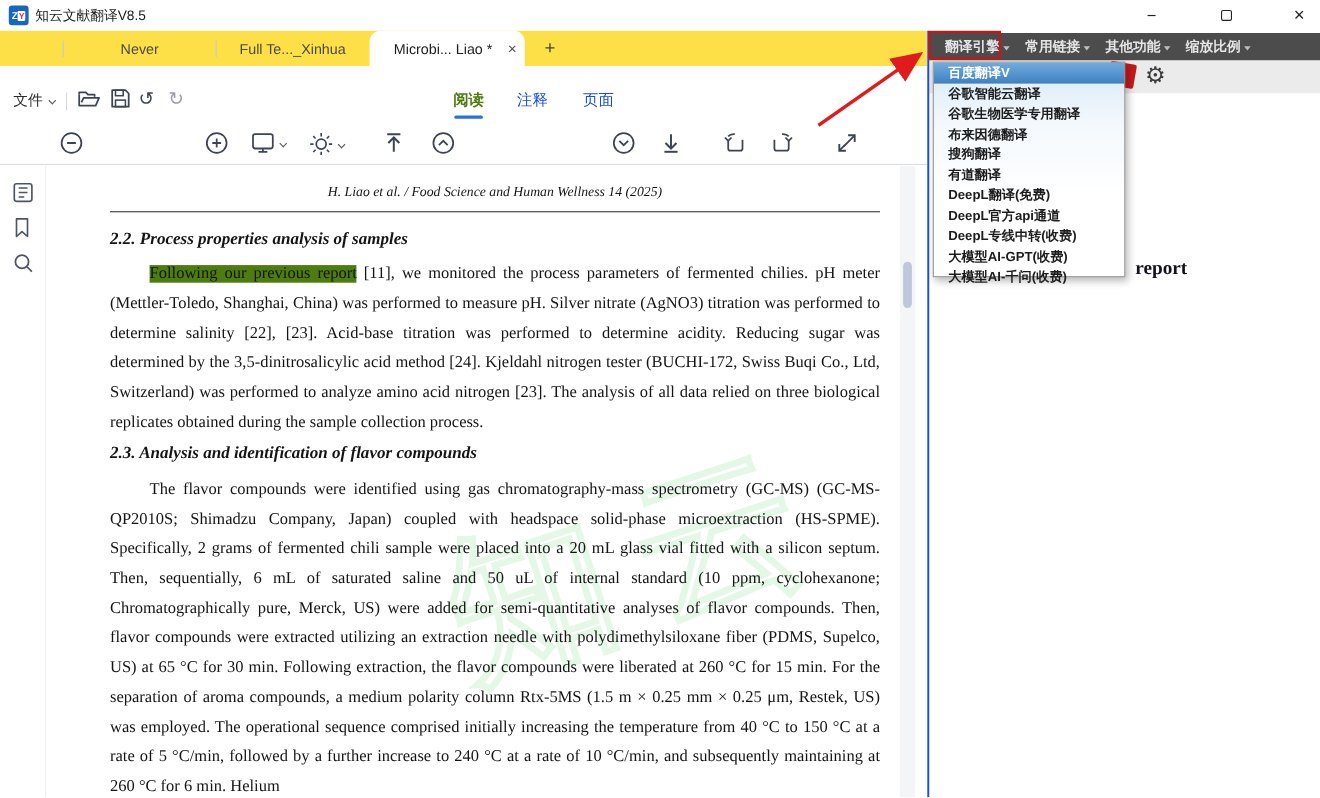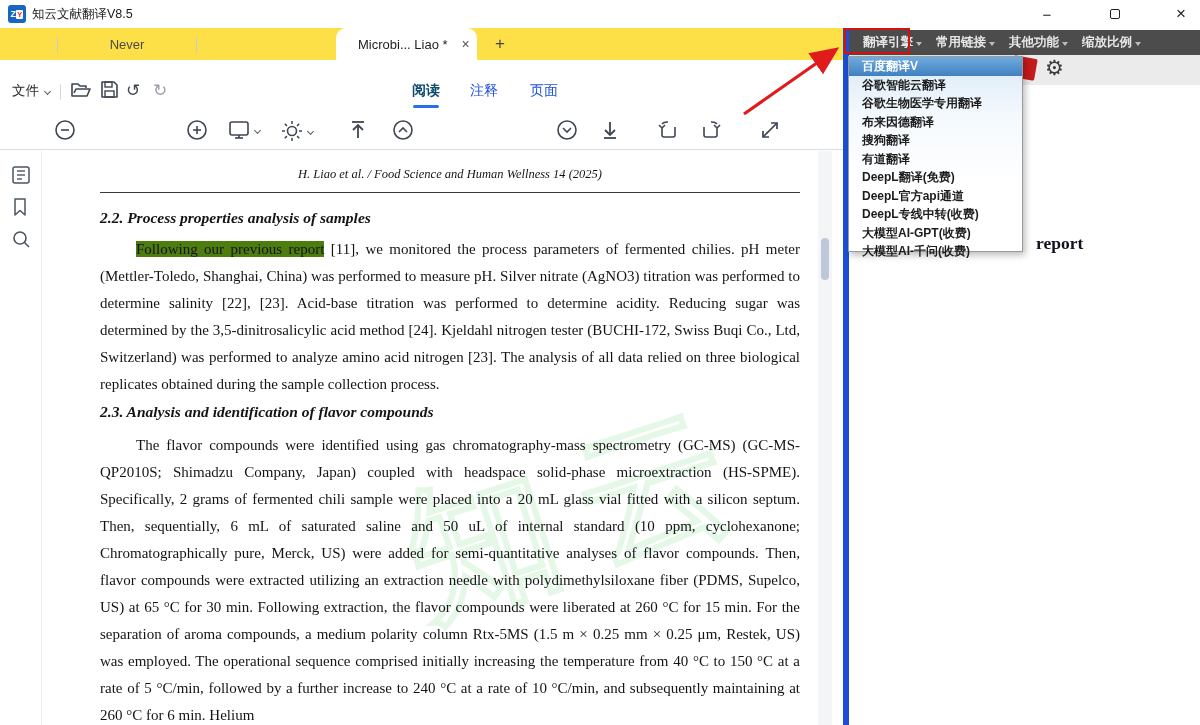--- a/index.html
+++ b/index.html
@@ -34,21 +34,21 @@
   
   .toolbar { position:absolute; left:0; top:60px; width:843px; height:90px; background:#fff;
     border-bottom:1px solid #d9dce0; }
   .file-menu { position:absolute; left:12px; top:22px; font-size:13.5px; color:#2b2b2b;
     display:flex; align-items:center; gap:6px; }
   .file-menu .chev { width:5px; height:5px; }
   .vsep1 { position:absolute; left:60px; top:24px; width:1px; height:16px; background:#d4d7db; }
   .tb-icon { position:absolute; display:flex; align-items:center; justify-content:center; }
   .uglyph { font-size:17px; color:#3e4552; font-family:"DejaVu Sans",sans-serif; }
   .viewtab { position:absolute; top:22px; font-size:14px; color:#1d4ed8; }
-  .viewtab.active { color:#0c4a6e; font-weight:bold;text-align:right; }
+  .viewtab.active { color:#4d7c0f; font-weight:bold;text-align:right; }
   .viewtab.active::after { content:""; position:absolute; left:1px; right:1px; bottom:-8px;
     height:3px; background:#2970e6; border-radius:2px; }
   .box-ctl { position:absolute; top:117px; height:26px; border:1px solid #c7cad0; border-radius:4px;
     background:#fff; display:flex; align-items:center; justify-content:center; font-size:12.5px;
     color:#2c2c2c; gap:10px; }
   .vsep2 { position:absolute; top:120px; width:1px; height:20px; background:#d4d7db; }
 
   
   .sidebar { position:absolute; left:0; top:151px; width:42px; height:574px; background:#fff;
     border-right:1px solid #ecedef; }
@@ -73,21 +73,21 @@
     color:transparent; -webkit-text-stroke:1.5px rgba(110,215,120,0.18); transform:rotate(-18deg);
     letter-spacing:30px; pointer-events:none; }
 
   
   .pdf-scroll-track { position:absolute; left:818px; top:151px; width:14px; height:574px; background:#f4f5f7; }
   .pdf-scroll-thumb { position:absolute; left:3px; top:87px; width:8px; height:42px;
     background:#bfc8da; border-radius:4px; }
 
   
   .rpanel { position:absolute; left:843px; top:28px; width:357px; height:697px; background:#fff;
-    border-left:6px solid #1d4ed8; }
+    border-left:2px solid #1d4ed8; }
   .rmenubar { position:absolute; left:0; top:2px; width:357px; height:25px; background:#4c4c4c;
     display:flex; align-items:center; }
   .rmenu-item { font-size:12.5px; font-weight:bold; color:#e6e6e6; margin-left:14px;
     display:flex; align-items:center; gap:3px; white-space:nowrap; }
   .rmenu-caret { width:0; height:0; border-left:3px solid transparent; border-right:3px solid transparent;
     border-top:4px solid #bdbdbd; margin-top:2px; }
   .rstrip { position:absolute; left:0; top:27px; width:357px; height:30px; background:#ebebec; }
   .red-tool-icon { position:absolute; left:163px; top:2px; width:24px; height:22px; background:#c41b1b;
     transform:rotate(10deg); border-radius:2px; z-index:1; }
   .gear { position:absolute; left:196px; top:1px; font-size:21px; color:#3c3c3c;
@@ -126,20 +126,23 @@
       </div>
     <div class="winbtn" style="left:1166px; font-size:17px;">×</div>
   </div>
 
   <div class="tabbar">
     <div class="tab-sep" style="left:57px;"></div>
     <div class="tab" style="left:58px; width:138px;">
       <span>Never</span>
     </div>
     <div class="tab-sep" style="left:196px;"></div>
+    <div class="tab" style="left:197px; width:138px;">
+      <span>Full Te..._Xinhua</span>
+    </div>
     <div class="tab active" style="left:336px; width:141px;">
       <span>Microbi... Liao *</span>
       <span class="tab-close">×</span>
     </div>
     <div class="tab-add">+</div>
     <span class="chev tab-chevron"></span>
   </div>
 
   <div class="toolbar">
 

